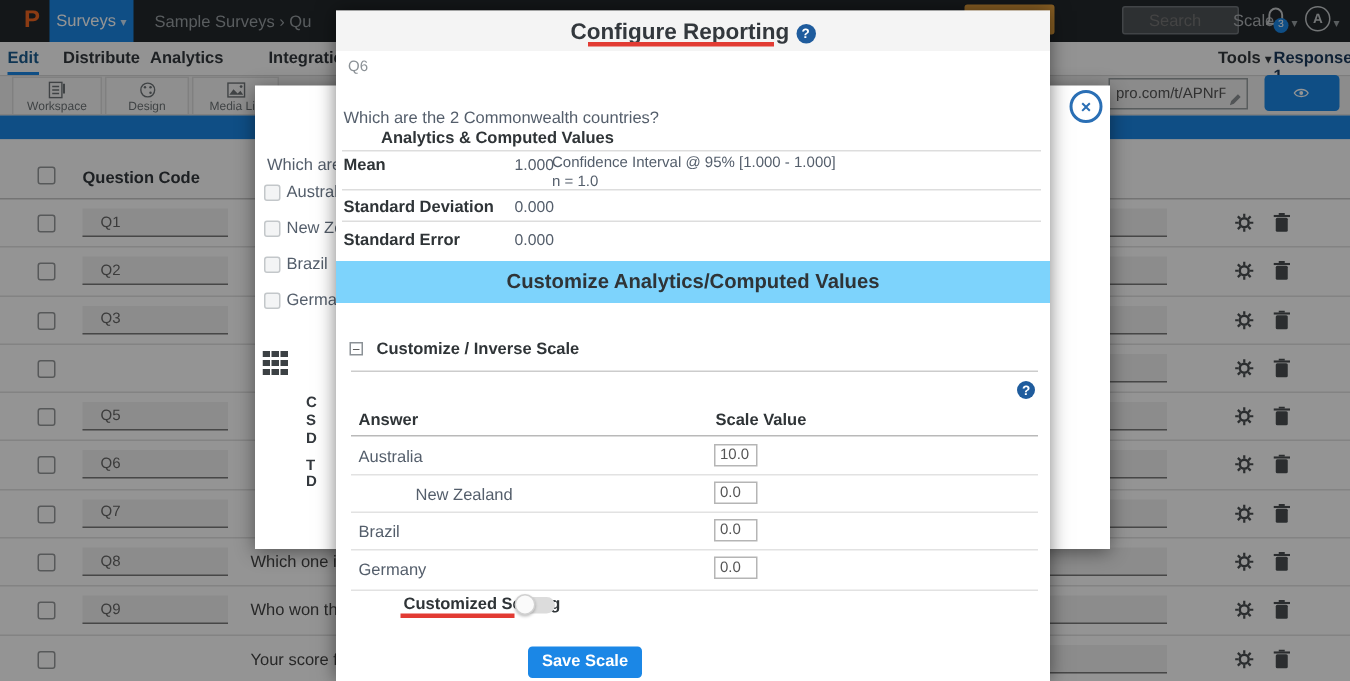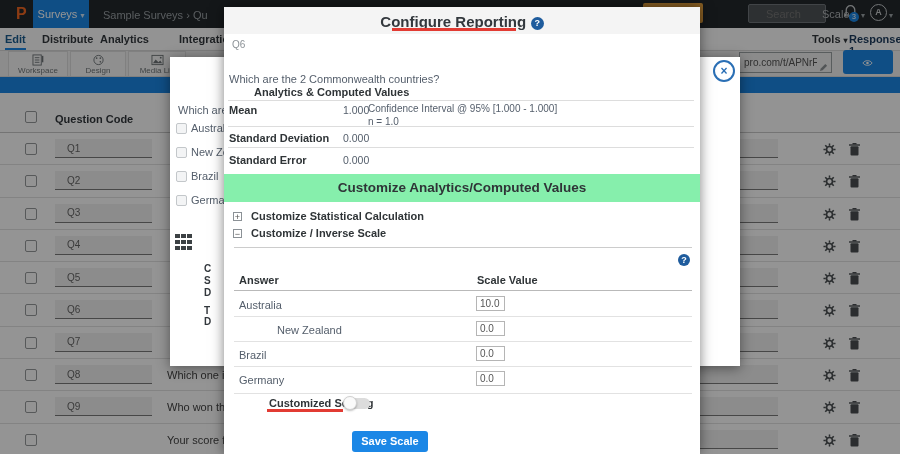--- a/index.html
+++ b/index.html
@@ -79,21 +79,21 @@
   .ma-underline { position:absolute; left:calc(50% - 70px); top:21px; width:124px; height:3px; background:#e23b33; }
   .help-dot { display:inline-block; width:13px; height:13px; background:#1f5c9d; border-radius:50%;
               color:#fff; font-size:9px; font-weight:bold; text-align:center; line-height:13px; vertical-align:1px; }
   .ma-q6 { position:absolute; left:8px; top:32px; font-size:10px; color:#8b9196; }
   .ma-question { position:absolute; left:5px; top:66px; font-size:11px; color:#545e6b; }
   .ma-section { position:absolute; left:5px; top:79px; font-size:11px; font-weight:bold; color:#2f3437;margin-left:25px; }
   .hline { position:absolute; left:4px; right:6px; height:1px; background:#ddd; }
   .stat-label { position:absolute; left:5px; font-size:11px; font-weight:bold; color:#2f3437; }
   .stat-value { position:absolute; left:119px; font-size:10.5px; color:#545e6b; }
   .stat-extra { position:absolute; left:144px; font-size:10px; color:#545e6b; line-height:13px; white-space:nowrap; }
-  .banner { position:absolute; left:0; top:167px; width:100%; height:28px; background:#86efac;
+  .banner { position:absolute; left:0; top:167px; width:100%; height:28px; background:#7dd3fc;
             text-align:center; font-size:13.5px; font-weight:bold; color:#2f3437; line-height:28px; }
   .acc { position:absolute; left:9px; font-size:11px; font-weight:bold; color:#2f3437; }
   .acc-box { display:inline-block; width:9px; height:9px; border:1px solid #8b9196; font-size:9px; line-height:8px;
              text-align:center; color:#555; margin-right:6px; vertical-align:0px; font-weight:normal; }
   .thead { position:absolute; font-size:11px; font-weight:bold; color:#2f3437; top:267px; }
   .scale-label { position:absolute; left:15px; font-size:11px; color:#545e6b; }
   .scale-input { position:absolute; left:252px; width:29px; height:15px; border:1px solid #b5b5b5;
                  font-size:10px; color:#555; padding:1px 3px; }
   .sep { position:absolute; left:10px; right:8px; height:1px; background:#e2e2e2; }
   .cs-label { position:absolute; left:45px; top:390px; font-size:11px; font-weight:bold; color:#2f3437; }
@@ -281,21 +281,20 @@
             <circle cx="7" cy="7" r="3.2" fill="none" stroke="#4a4f52" stroke-width="1.8"></circle>
           </svg></span>
       <span class="trash"><svg width="11" height="13" viewBox="0 0 11 13">
             <rect x="1.5" y="3.2" width="8" height="9.3" rx="1" fill="#4a4f52"></rect>
             <rect x="0" y="1.3" width="11" height="1.4" fill="#4a4f52"></rect>
             <rect x="3.5" y="0" width="4" height="1.4" fill="#4a4f52"></rect>
           </svg></span>
     </div>
     <div class="qrow">
       <span class="cbx"></span>
-      <input class="code-input" readonly="" value="Q4" style="">
       <span class="qtext"></span>
       <input class="r-input" readonly="" style="">
       <span class="gear"><svg width="13" height="13" viewBox="0 0 14 14">
             <g stroke="#4a4f52" stroke-width="1.6">
               <line x1="7" y1="0.5" x2="7" y2="3"></line>
               <line x1="7" y1="11" x2="7" y2="13.5"></line>
               <line x1="0.5" y1="7" x2="3" y2="7"></line>
               <line x1="11" y1="7" x2="13.5" y2="7"></line>
               <line x1="2.4" y1="2.4" x2="4.2" y2="4.2"></line>
               <line x1="9.8" y1="9.8" x2="11.6" y2="11.6"></line>
@@ -516,24 +515,20 @@
 
     <span class="stat-label" style="top:125px;text-align:center;">Standard Deviation</span>
     <span class="stat-value" style="top:125px;">0.000</span>
     <span class="hline" style="top:140px;"></span>
 
     <span class="stat-label" style="top:147px;">Standard Error</span>
     <span class="stat-value" style="top:147px;">0.000</span>
 
     <div class="banner">Customize Analytics/Computed Values</div>
 
-    <span class="acc" style="top:203px;">
-      <span class="acc-box">+</span>
-      <span>Customize Statistical Calculation</span>
-    </span>
     <span class="acc" style="top:220px;">
       <span class="acc-box">−</span>
       <span>Customize / Inverse Scale</span>
     </span>
 
     <span class="sep" style="top:240px; background:#ccc;"></span>
     <span class="help-dot abs" style="right:10px; top:247px; width:12px; height:12px; line-height:12px;">?</span>
 
     <span class="thead" style="left:15px;">Answer</span>
     <span class="thead" style="left:253px;">Scale Value</span>

